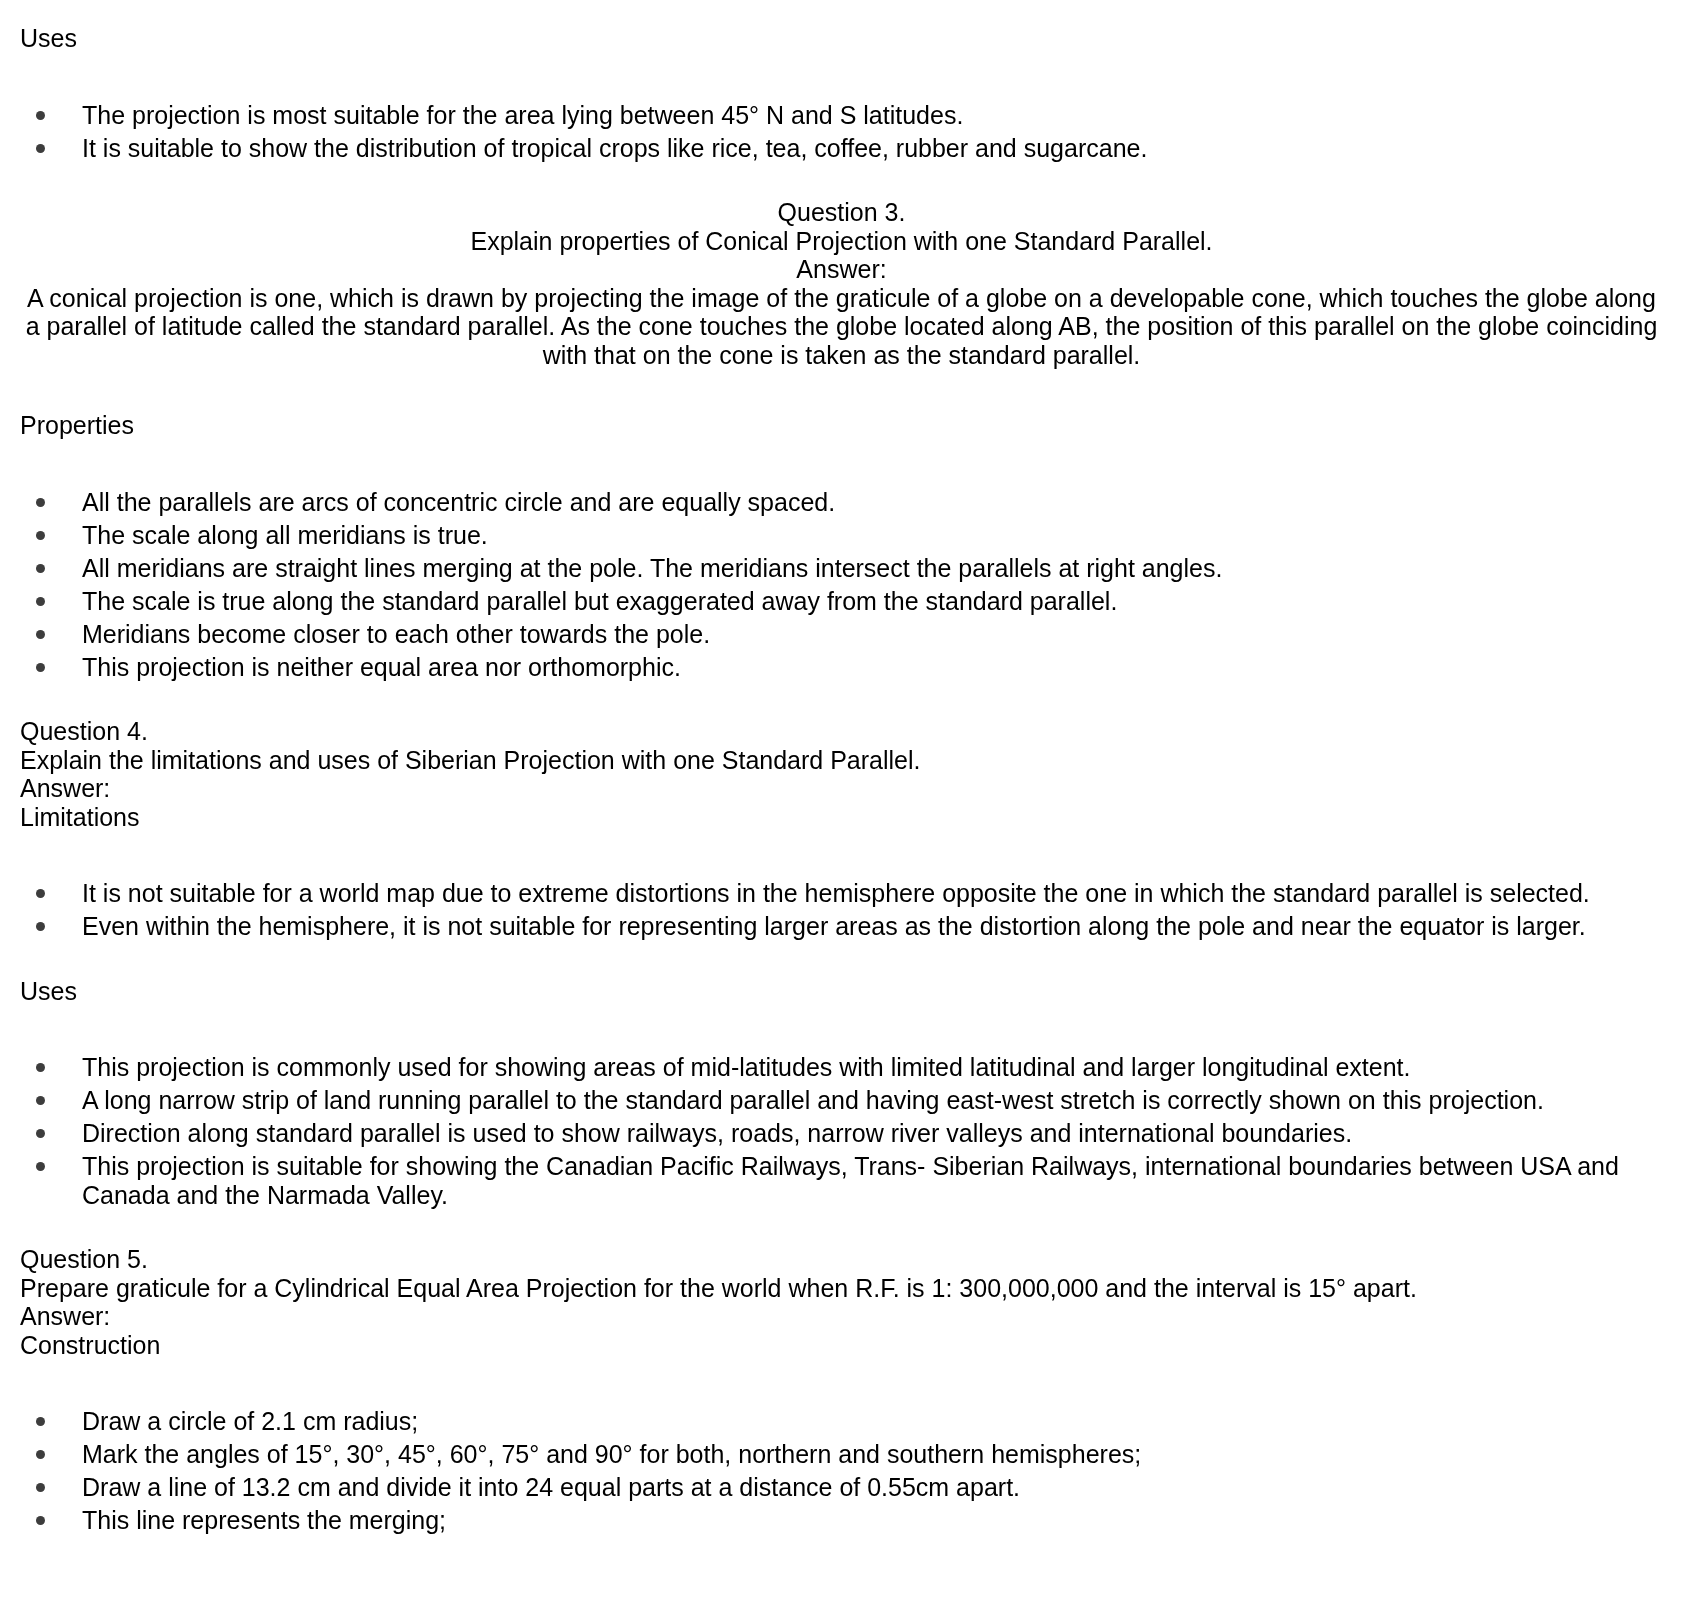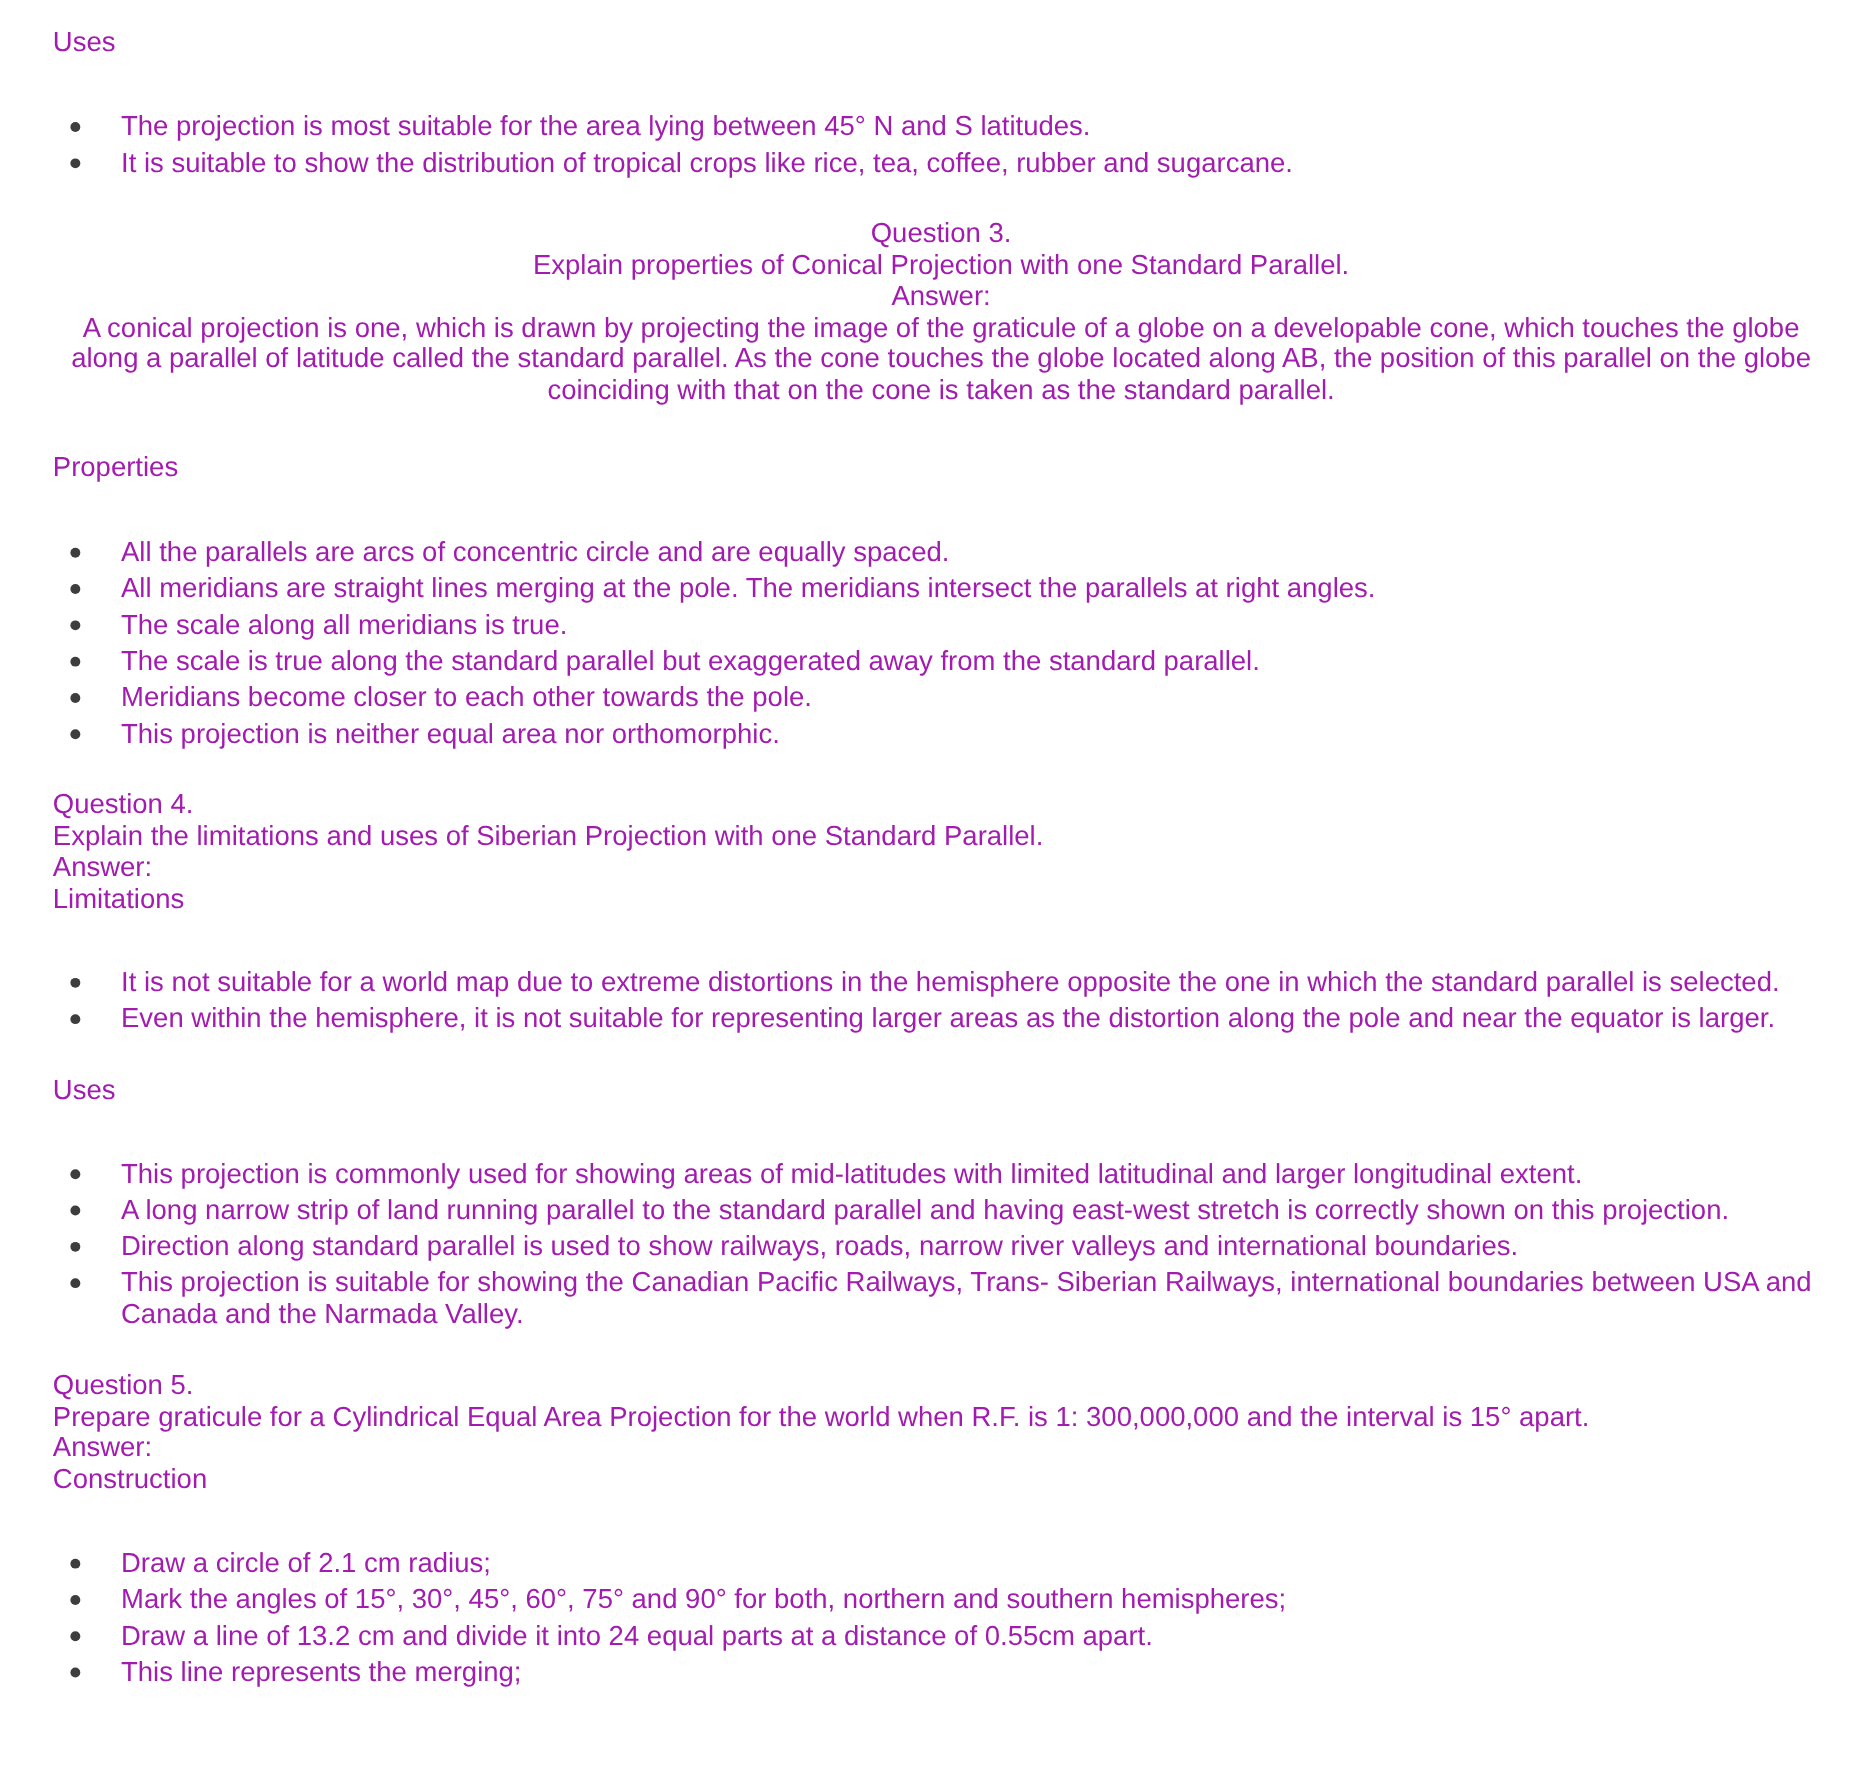--- a/index.html
+++ b/index.html
@@ -7,26 +7,26 @@
     width: 1700px;
     height: 1617px;
     box-sizing: border-box;
     background: #ffffff;
     overflow: hidden;
   }
   main {
     box-sizing: border-box;
     width: 1700px;
     height: 1617px;
-    padding: 24px 37px 0 48px;
+    padding: 24px 37px 0 20px;
     font-family: "Liberation Sans", "DejaVu Sans", sans-serif;
     font-size: 25px;
     line-height: 28.5px;
     font-weight: 400;
-    color: #a21caf;
+    color: #000000;
   }
   p, h2 {
     margin: 0;
     padding: 0;
     font-size: 25px;
     line-height: 28.5px;
     font-weight: 400;
   }
   h2.doc-heading { margin: 0 0 48px 0; }
   ul.bullets {
@@ -66,22 +66,22 @@
   <div class="qblock gap-q3">
     <p>Question 3.</p>
     <p>Explain properties of Conical Projection with one Standard Parallel.</p>
     <p>Answer:</p>
     <p>A conical projection is one, which is drawn by projecting the image of the graticule of a globe on a developable cone, which touches the globe along a parallel of latitude called the standard parallel. As the cone touches the globe located along AB, the position of this parallel on the globe coinciding with that on the cone is taken as the standard parallel.</p>
   </div>
 
   <h2 class="doc-heading">Properties</h2>
   <ul class="bullets">
     <li>All the parallels are arcs of concentric circle and are equally spaced.</li>
+    <li>The scale along all meridians is true.</li>
     <li>All meridians are straight lines merging at the pole. The meridians intersect the parallels at right angles.</li>
-    <li>The scale along all meridians is true.</li>
     <li>The scale is true along the standard parallel but exaggerated away from the standard parallel.</li>
     <li>Meridians become closer to each other towards the pole.</li>
     <li>This projection is neither equal area nor orthomorphic.</li>
   </ul>
 
   <div class="qblock gap-end">
     <p>Question 4.</p>
     <p>Explain the limitations and uses of Siberian Projection with one Standard Parallel.</p>
     <p>Answer:</p>
     <p>Limitations</p>

